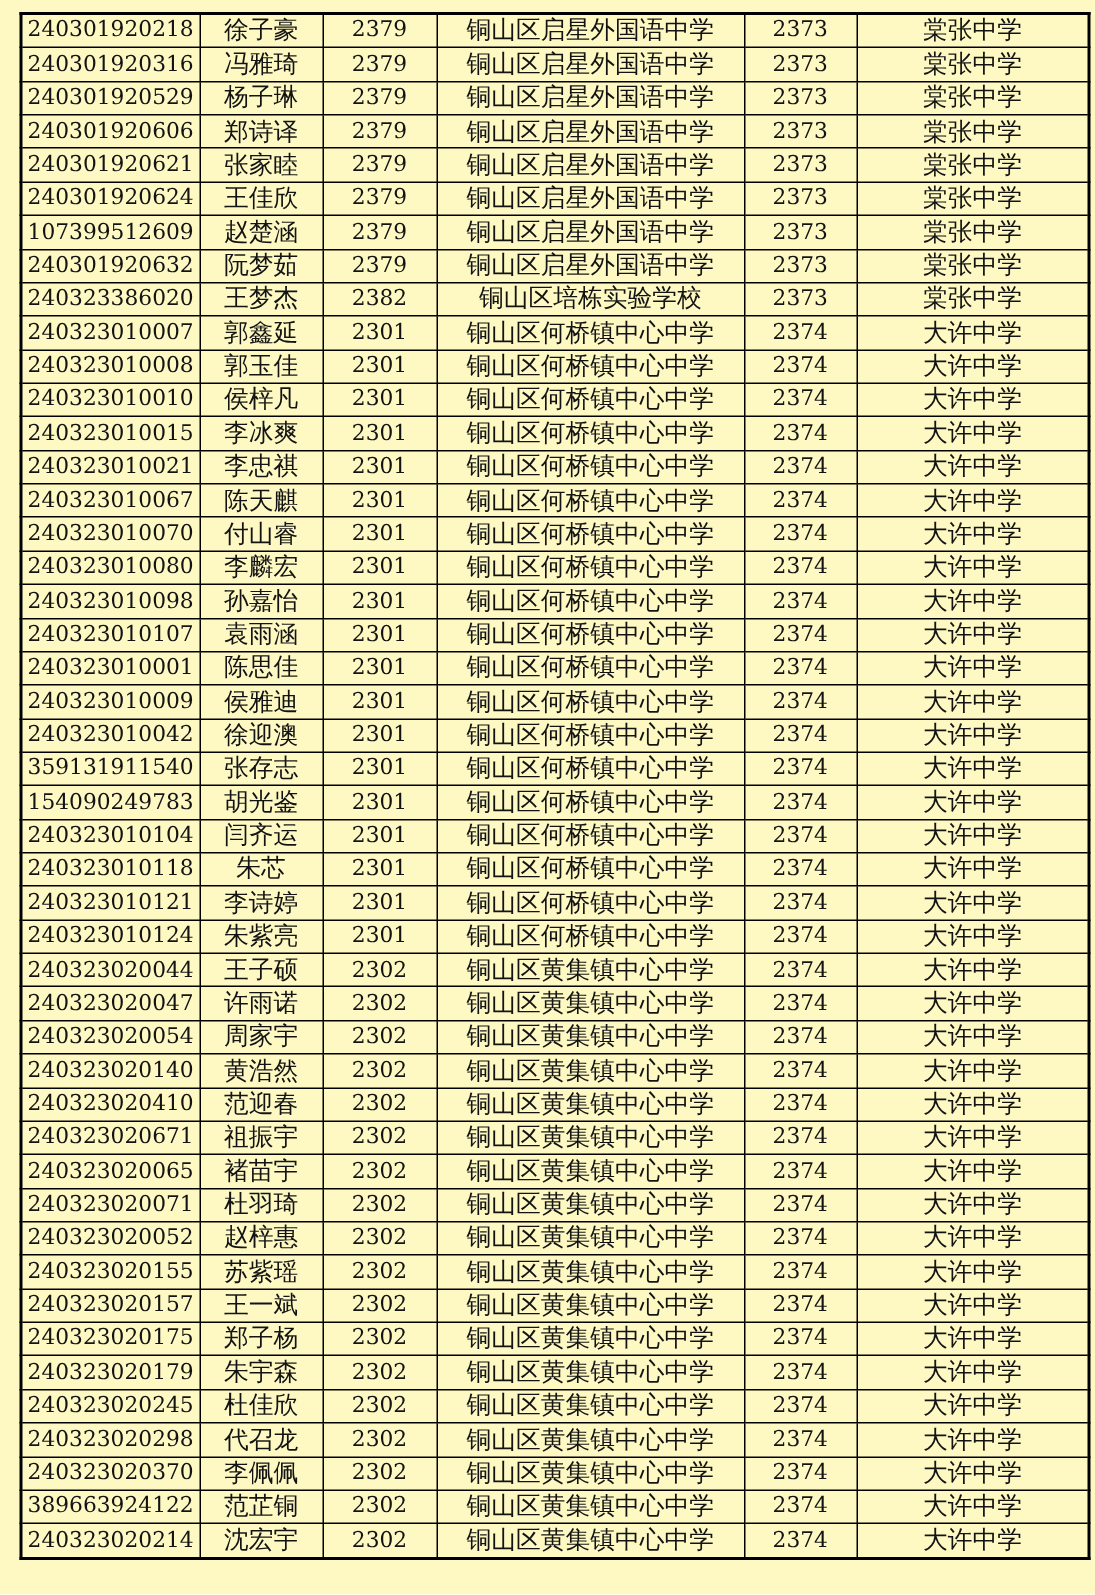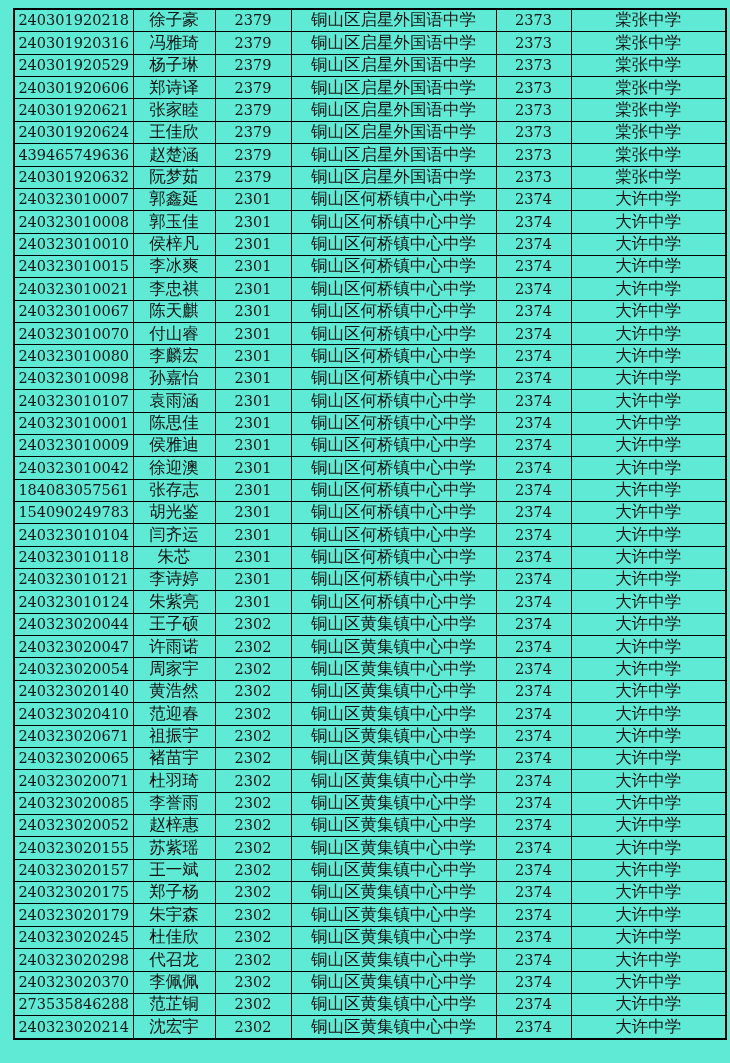--- a/index.html
+++ b/index.html
@@ -8,21 +8,21 @@
     background: #ffffff;
     width: 730px;
     height: 1063px;
     overflow: hidden;
     font-family: "DejaVu Serif", "Liberation Serif", serif;
   }
   .page {
     position: relative;
     width: 730px;
     height: 1063px;
-    background: #5eead4;
+    background: #fef9c3;
   }
   table.roster {
     position: absolute;
     left: 13px;
     top: 8px;
     width: 712px;
     height: 1032px;
     border-collapse: collapse;
     table-layout: fixed;
     border: 2px solid #000000;
@@ -114,36 +114,44 @@
         </tr>
         <tr>
           <td>240301920624</td>
           <td>王佳欣</td>
           <td>2379</td>
           <td>铜山区启星外国语中学</td>
           <td>2373</td>
           <td>棠张中学</td>
         </tr>
         <tr>
-          <td>439465749636</td>
+          <td>107399512609</td>
           <td>赵楚涵</td>
           <td>2379</td>
           <td>铜山区启星外国语中学</td>
           <td>2373</td>
           <td>棠张中学</td>
         </tr>
         <tr>
           <td>240301920632</td>
           <td>阮梦茹</td>
           <td>2379</td>
           <td>铜山区启星外国语中学</td>
           <td>2373</td>
           <td>棠张中学</td>
         </tr>
         <tr>
+          <td>240323386020</td>
+          <td>王梦杰</td>
+          <td>2382</td>
+          <td>铜山区培栋实验学校</td>
+          <td>2373</td>
+          <td>棠张中学</td>
+        </tr>
+        <tr>
           <td>240323010007</td>
           <td>郭鑫延</td>
           <td>2301</td>
           <td>铜山区何桥镇中心中学</td>
           <td>2374</td>
           <td>大许中学</td>
         </tr>
         <tr>
           <td>240323010008</td>
           <td>郭玉佳</td>
@@ -234,21 +242,21 @@
         </tr>
         <tr>
           <td>240323010042</td>
           <td>徐迎澳</td>
           <td>2301</td>
           <td>铜山区何桥镇中心中学</td>
           <td>2374</td>
           <td>大许中学</td>
         </tr>
         <tr>
-          <td>184083057561</td>
+          <td>359131911540</td>
           <td>张存志</td>
           <td>2301</td>
           <td>铜山区何桥镇中心中学</td>
           <td>2374</td>
           <td>大许中学</td>
         </tr>
         <tr>
           <td>154090249783</td>
           <td>胡光鉴</td>
           <td>2301</td>
@@ -346,28 +354,20 @@
         </tr>
         <tr>
           <td>240323020071</td>
           <td>杜羽琦</td>
           <td>2302</td>
           <td>铜山区黄集镇中心中学</td>
           <td>2374</td>
           <td>大许中学</td>
         </tr>
         <tr>
-          <td>240323020085</td>
-          <td>李誉雨</td>
-          <td>2302</td>
-          <td>铜山区黄集镇中心中学</td>
-          <td>2374</td>
-          <td>大许中学</td>
-        </tr>
-        <tr>
           <td>240323020052</td>
           <td>赵梓惠</td>
           <td>2302</td>
           <td>铜山区黄集镇中心中学</td>
           <td>2374</td>
           <td>大许中学</td>
         </tr>
         <tr>
           <td>240323020155</td>
           <td>苏紫瑶</td>
@@ -418,21 +418,21 @@
         </tr>
         <tr>
           <td>240323020370</td>
           <td>李佩佩</td>
           <td>2302</td>
           <td>铜山区黄集镇中心中学</td>
           <td>2374</td>
           <td>大许中学</td>
         </tr>
         <tr>
-          <td>273535846288</td>
+          <td>389663924122</td>
           <td>范芷铜</td>
           <td>2302</td>
           <td>铜山区黄集镇中心中学</td>
           <td>2374</td>
           <td>大许中学</td>
         </tr>
         <tr>
           <td>240323020214</td>
           <td>沈宏宇</td>
           <td>2302</td>

